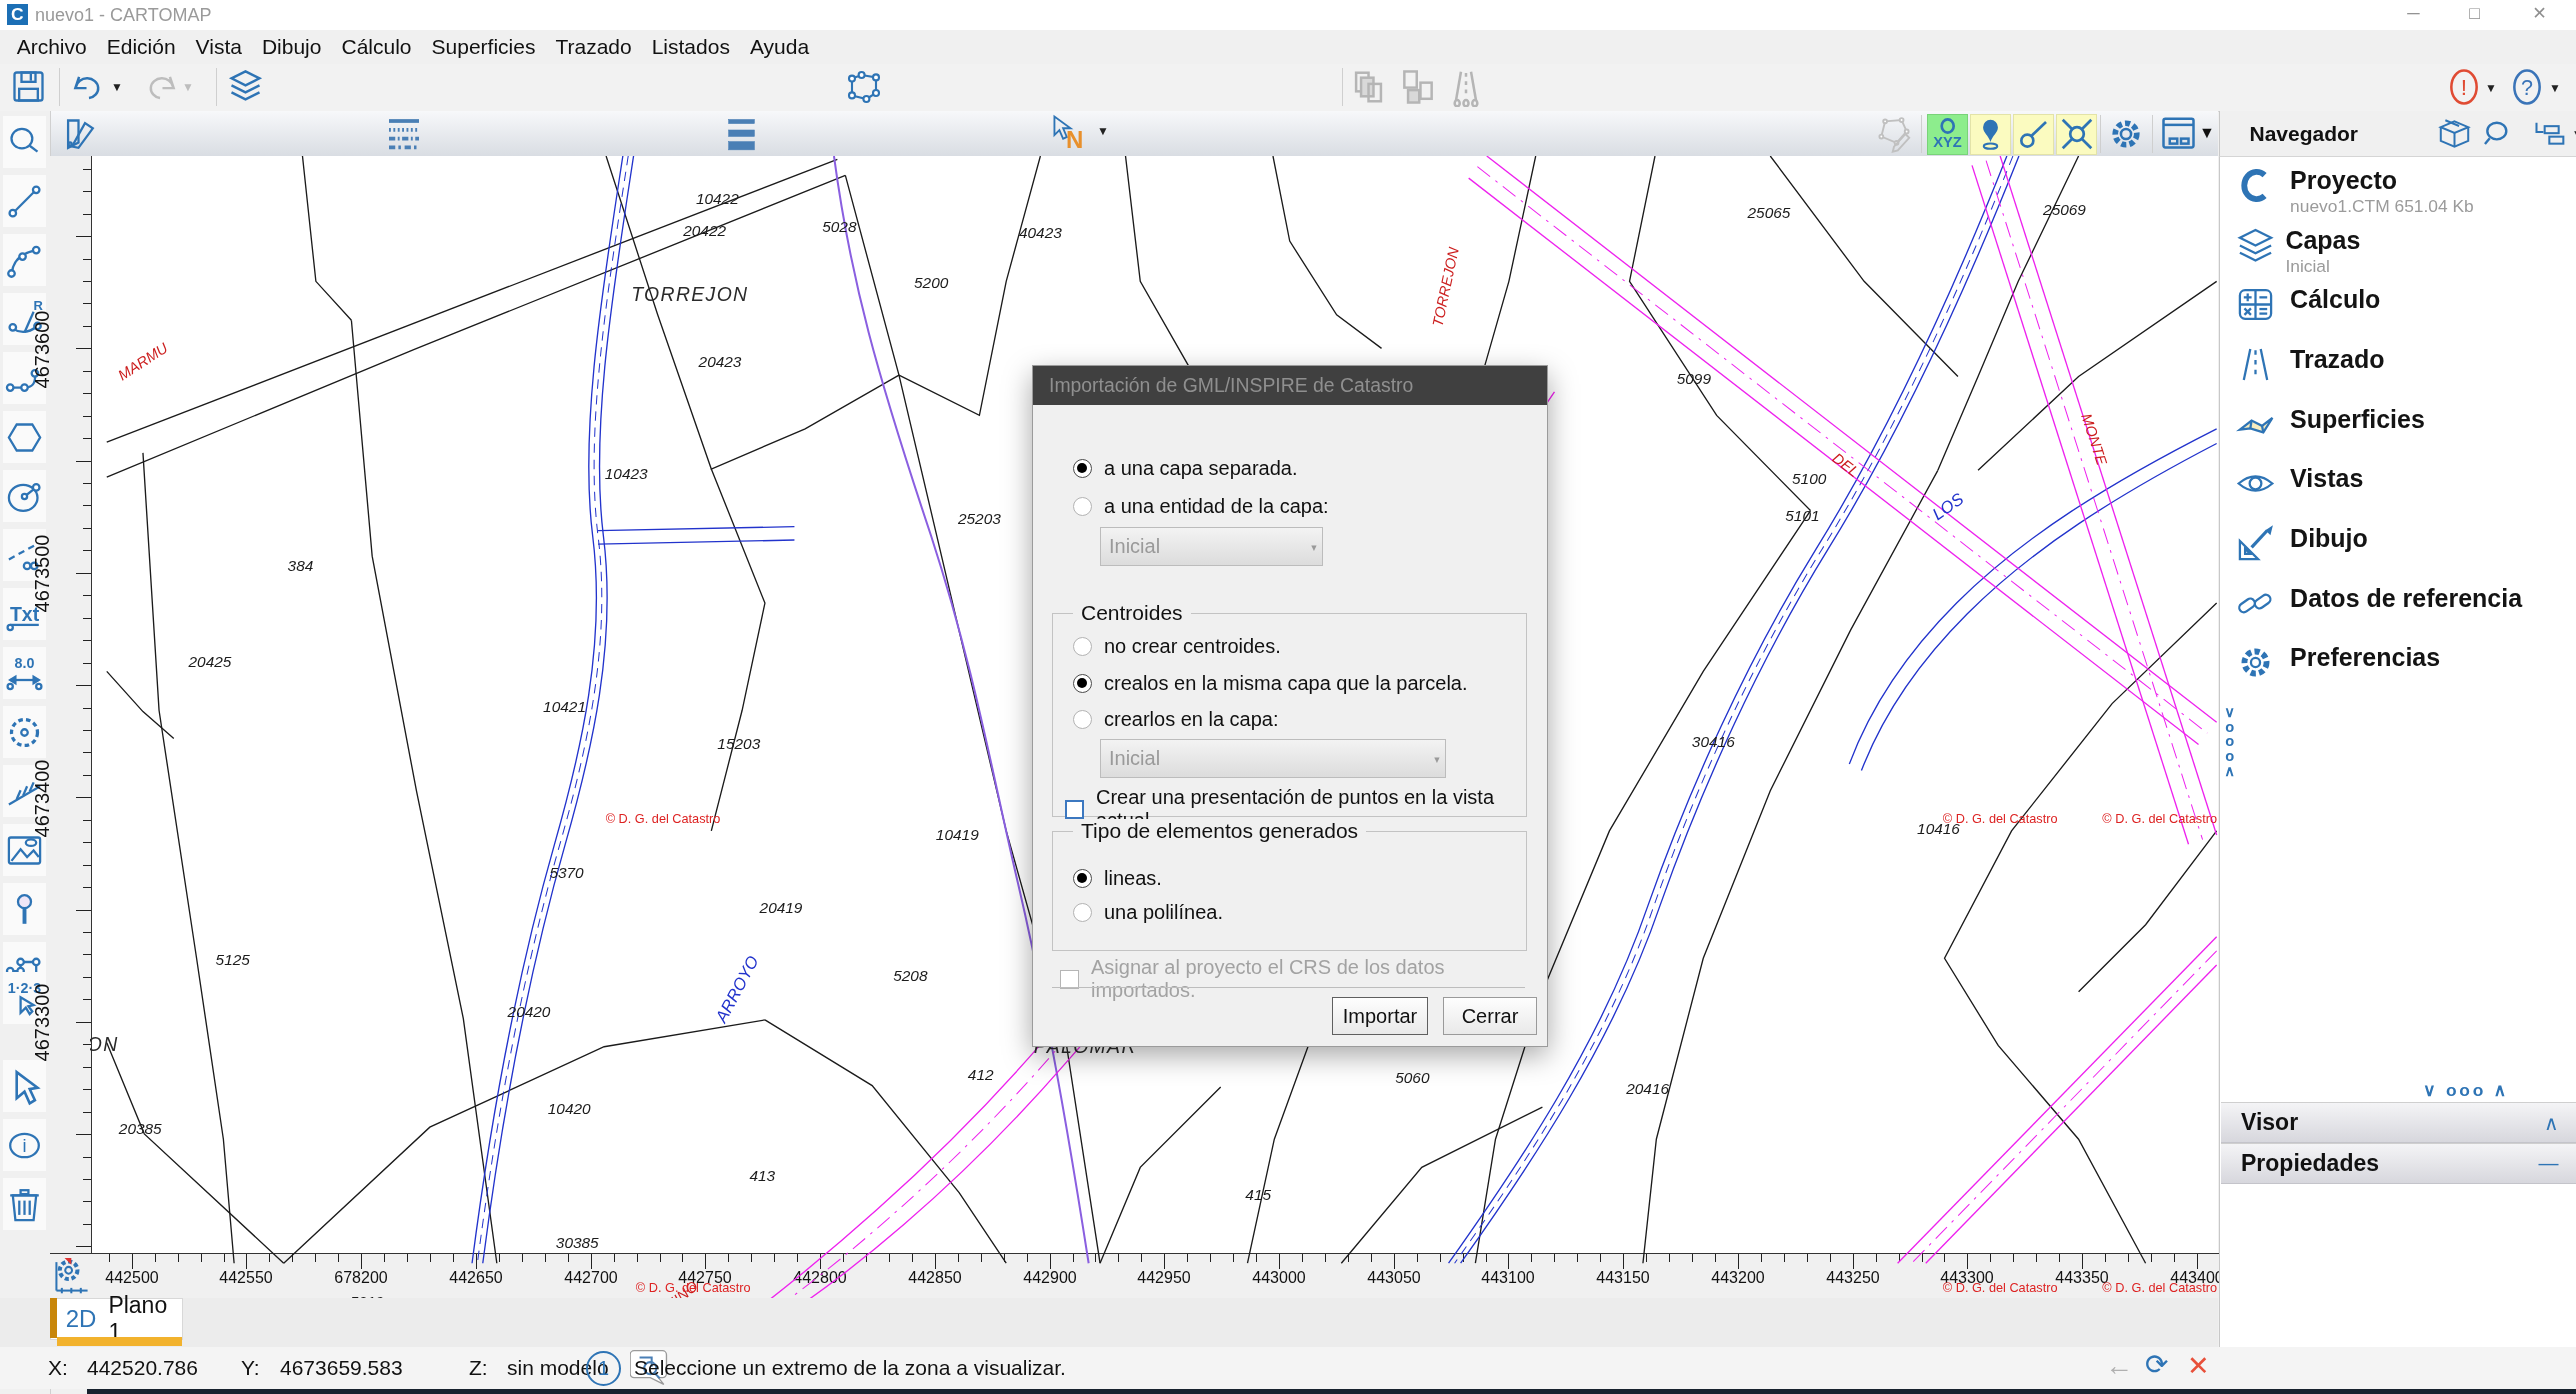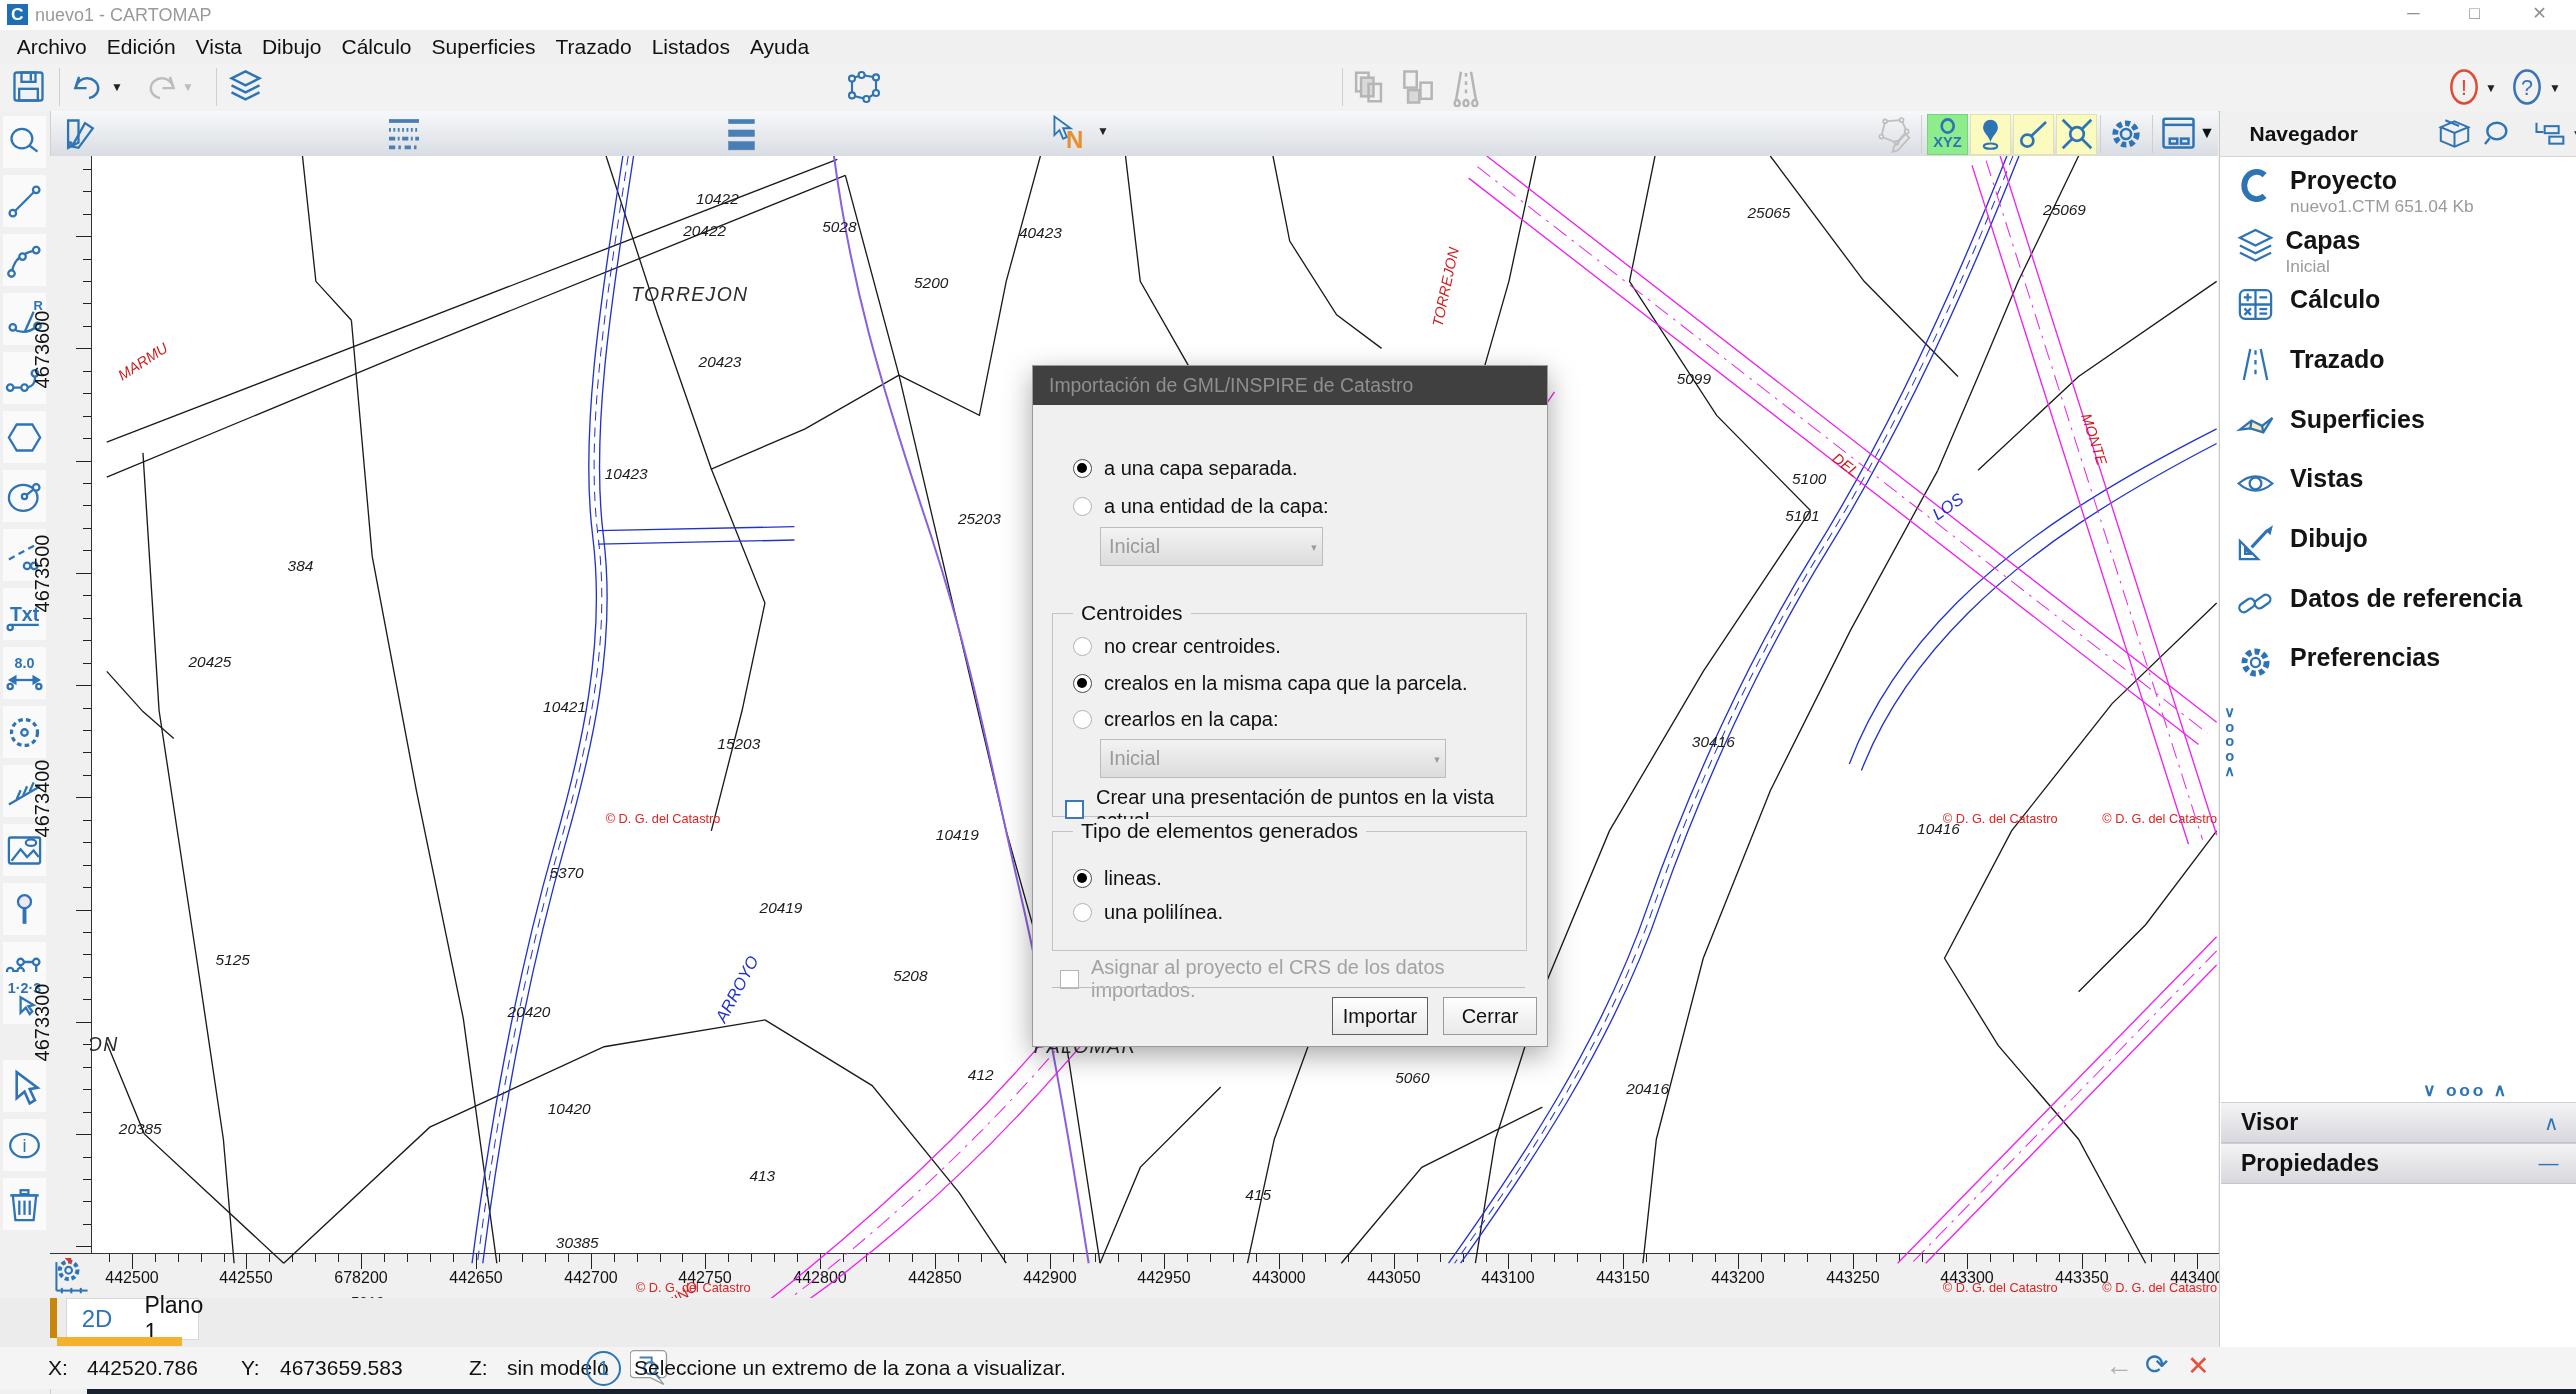--- a/index.html
+++ b/index.html
@@ -47,21 +47,21 @@
   .nav-item-label{font-size:25px;font-weight:bold;color:#141414;}
   .nav-item-sub{font-size:17.4px;color:#9b9b9b;margin-top:1.3px;}
   .phead{left:2221px;width:355px;height:39px;background:linear-gradient(#f4f4f6,#d7d7dd);
     border-top:0.7px solid #cfcfcf;border-bottom:0.7px solid #c4c4ca;display:flex;align-items:center;justify-content:space-between;}
   .phead .pt{font-size:23px;font-weight:bold;color:#111;margin-left:20px;}
   .phead .pc{font-size:20px;color:#2e74b5;margin-right:17.4px;}
   .splith{color:#2e74b5;font-size:17.4px;font-weight:bold;letter-spacing:2.7px;}
   #splitv{left:2221px;top:705px;width:17.4px;display:flex;flex-direction:column;align-items:center;color:#2e74b5;font-size:14.7px;line-height:14.7px;font-weight:bold;}
   
   #tabrow{left:0;top:1298px;width:2218px;height:49px;background:#ececec;}
-  #tab1{left:66px;top:1298px;width:131px;height:40px;background:#ffffff;border:0.7px solid #d8d8d8;display:flex;align-items:center;gap:28px;}
+  #tab1{left:50px;top:1298px;width:131px;height:40px;background:#ffffff;border:0.7px solid #d8d8d8;display:flex;align-items:center;}
   #tab1-accent{left:50px;top:1298px;width:7.4px;height:40px;background:#c8860a;}
   #tab1-under{left:57px;top:1337px;width:125px;height:9.4px;background:#f2b22d;}
   #statusbar{left:0;top:1347px;width:2576px;height:42px;background:#f4f4f4;display:block;}
   .stxt{position:absolute;top:9.4px;font-size:21px;color:#111;}
   #step-circle{left:586px;top:1351px;width:31px;height:31px;border:2px solid #2e74b5;border-radius:50%;
     color:#2e74b5;font-size:20px;display:flex;align-items:center;justify-content:center;}
   #taskstrip{left:87px;top:1389px;width:2489px;height:6px;background:#18222e;}
   
   #dialog{left:1032px;top:365px;width:514px;height:680px;background:#f0f0f0;border:0.7px solid #9b9b9b;
     box-shadow:0 9.4px 27px rgba(0,0,0,.35);}
@@ -1052,21 +1052,21 @@
     <span class="pc">∧</span>
   </div>
   <div class="phead abs" style="top:1143px">
     <span class="pt">Propiedades</span>
     <span class="pc">—</span>
   </div>
 
   <div id="tabrow" class="abs"></div>
   <div id="tab1" class="abs">
     <span style="margin-left:14.7px;font-size:24px;color:#2e74b5">2D</span>
-    <span style="margin-left:4px;font-size:23px;color:#111">Plano 1</span>
+    <span style="margin-left:12px;font-size:23px;color:#111">Plano 1</span>
   </div>
   <div id="tab1-accent" class="abs"></div>
   <div id="tab1-under" class="abs"></div>
 
   <div id="statusbar" class="abs">
     <span class="stxt" style="left:48px">X:</span>
     <span class="stxt" style="left:87px">442520.786</span>
     <span class="stxt" style="left:241px">Y:</span>
     <span class="stxt" style="left:280px">4673659.583</span>
     <span class="stxt" style="left:469px">Z:</span>

